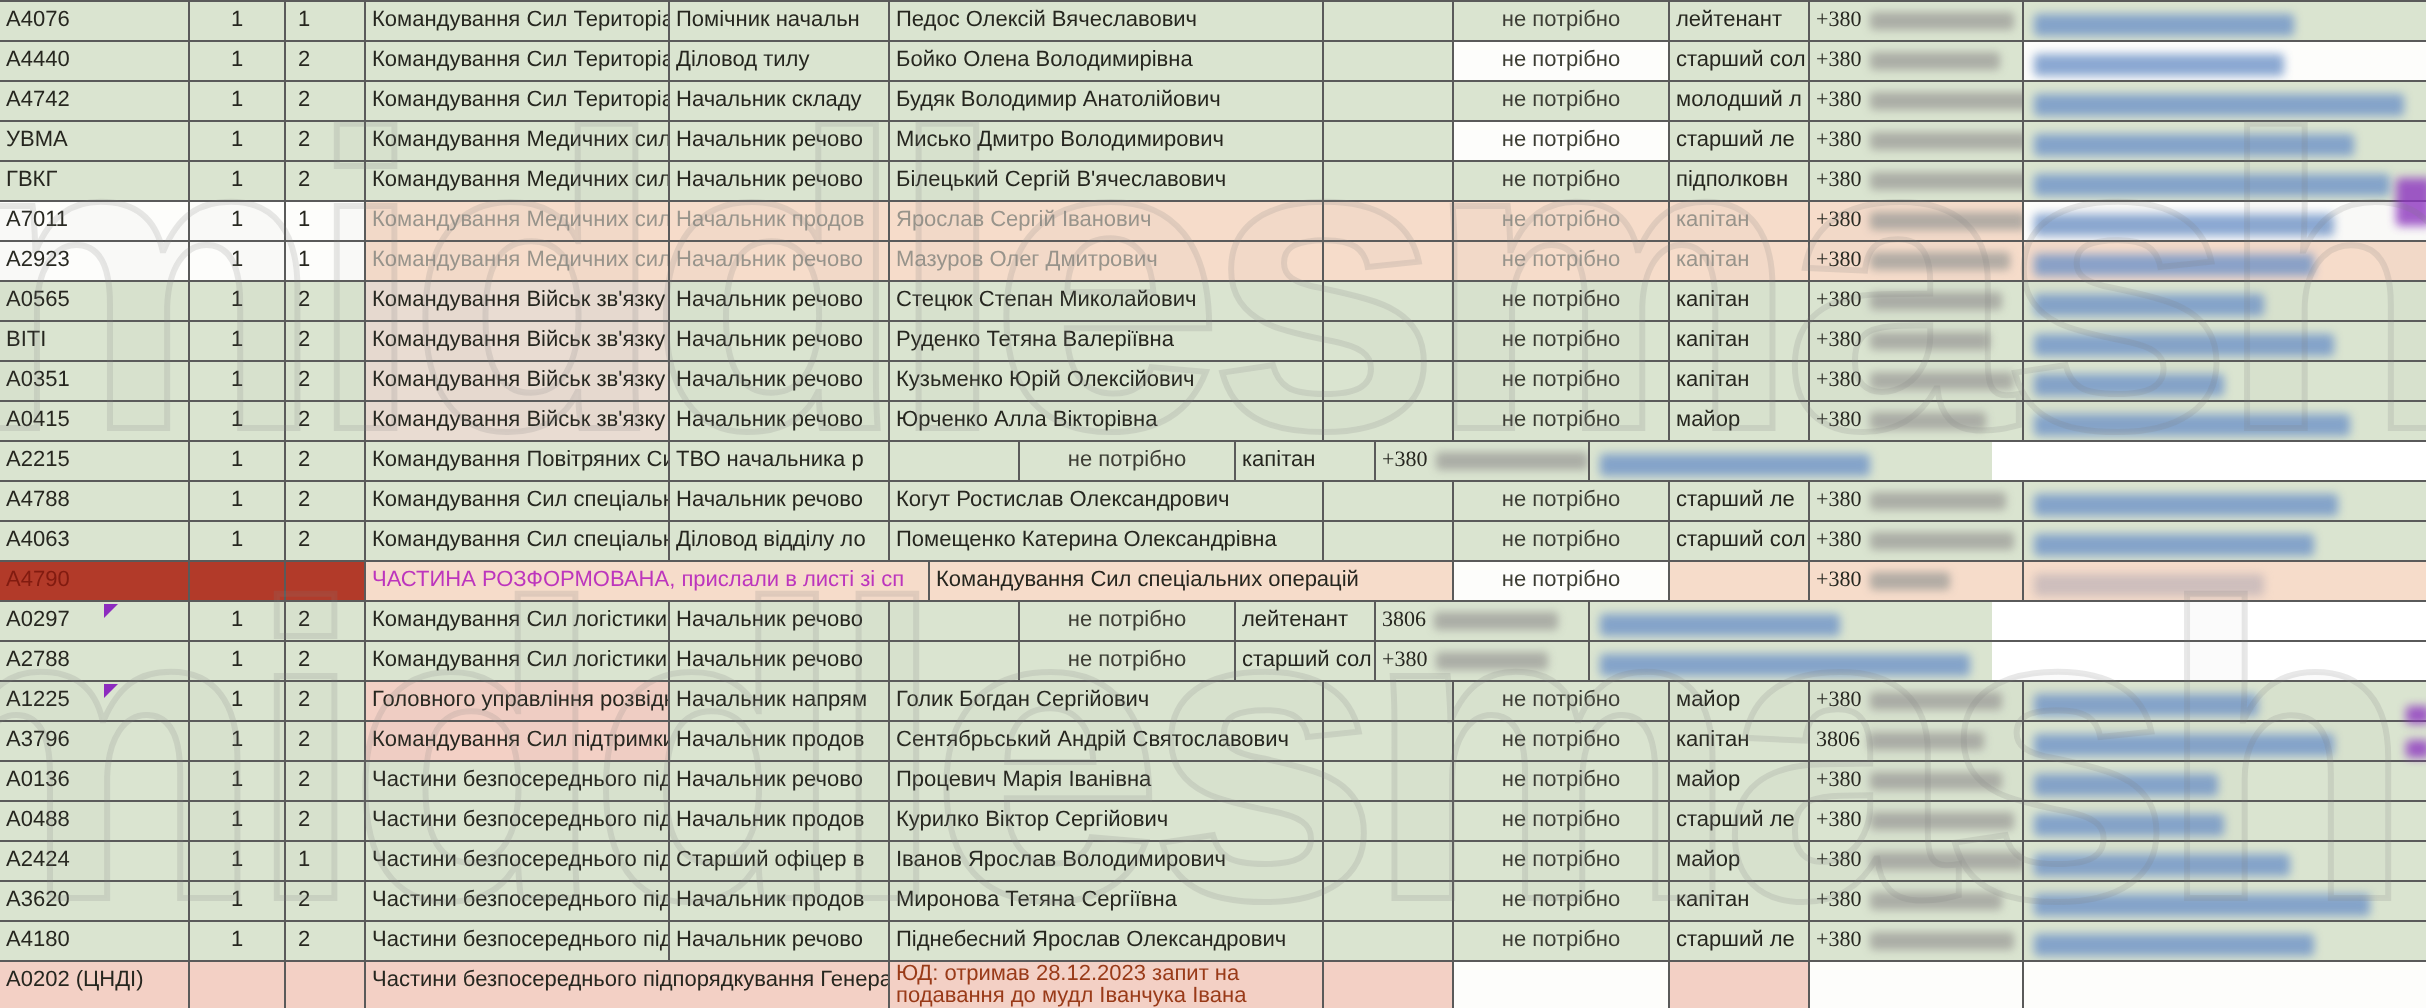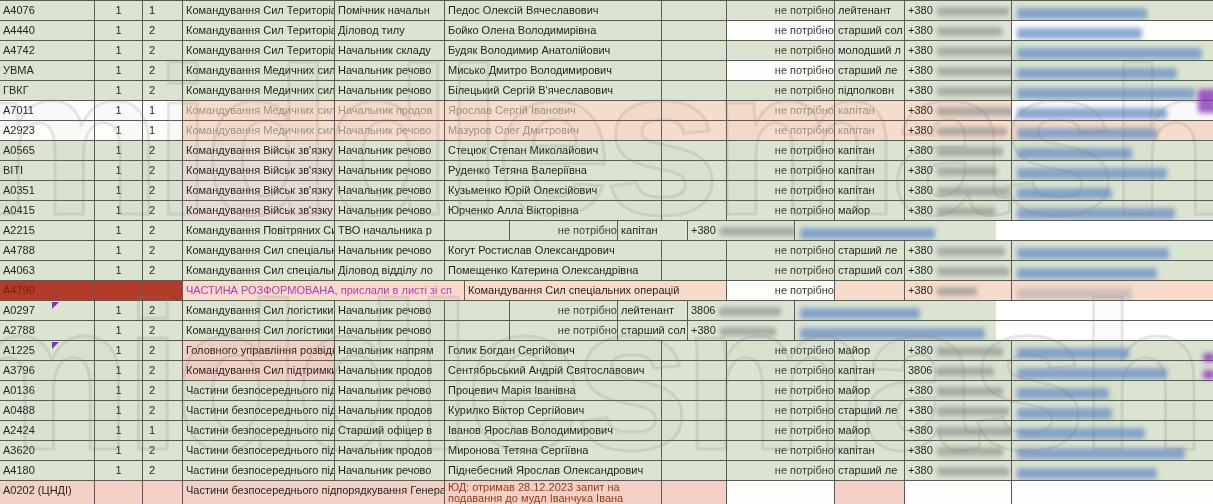--- a/index.html
+++ b/index.html
@@ -20,23 +20,23 @@
   }
   .c-code{width:95px;}
   .c-a{width:48px;text-align:center;padding-left:0;}
   .c-b{width:40px;padding-left:6px;}
   .c-cmd{width:152px;}
   .c-cmd.merged{width:262px;}
   .c-pos{width:110px;}
   .c-name{width:217px;}
   .c-name.wide{width:282px;}
   .c-gap{width:65px;}
-  .c-note{width:108px;text-align:right;padding-left:0;color:#3d3d35;}
+  .c-note{width:108px;text-align:center;padding-left:0;color:#3d3d35;}
   .c-rank{width:70px;}
-  .c-phone{width:107px;}
+  .c-phone{width:107px;font-family:Liberation Serif, serif;}
   .c-email{width:201px;border-right:none;}
   .bg-white{background:#fdfdfb;}
   .bg-peach{background:#f6dcca;}
   .bg-pink{background:#f3d0c5;}
   .bg-softpink{background:#e9dcd2;}
   .bg-red{background:#b23a29;color:#811b10;}
   .txt-fade{color:#98948b;}
   .txt-magenta{color:#bd35bd;}
   .txt-brown{color:#993a18;white-space:normal;line-height:11px;padding-top:1px;}
   .pblur{

